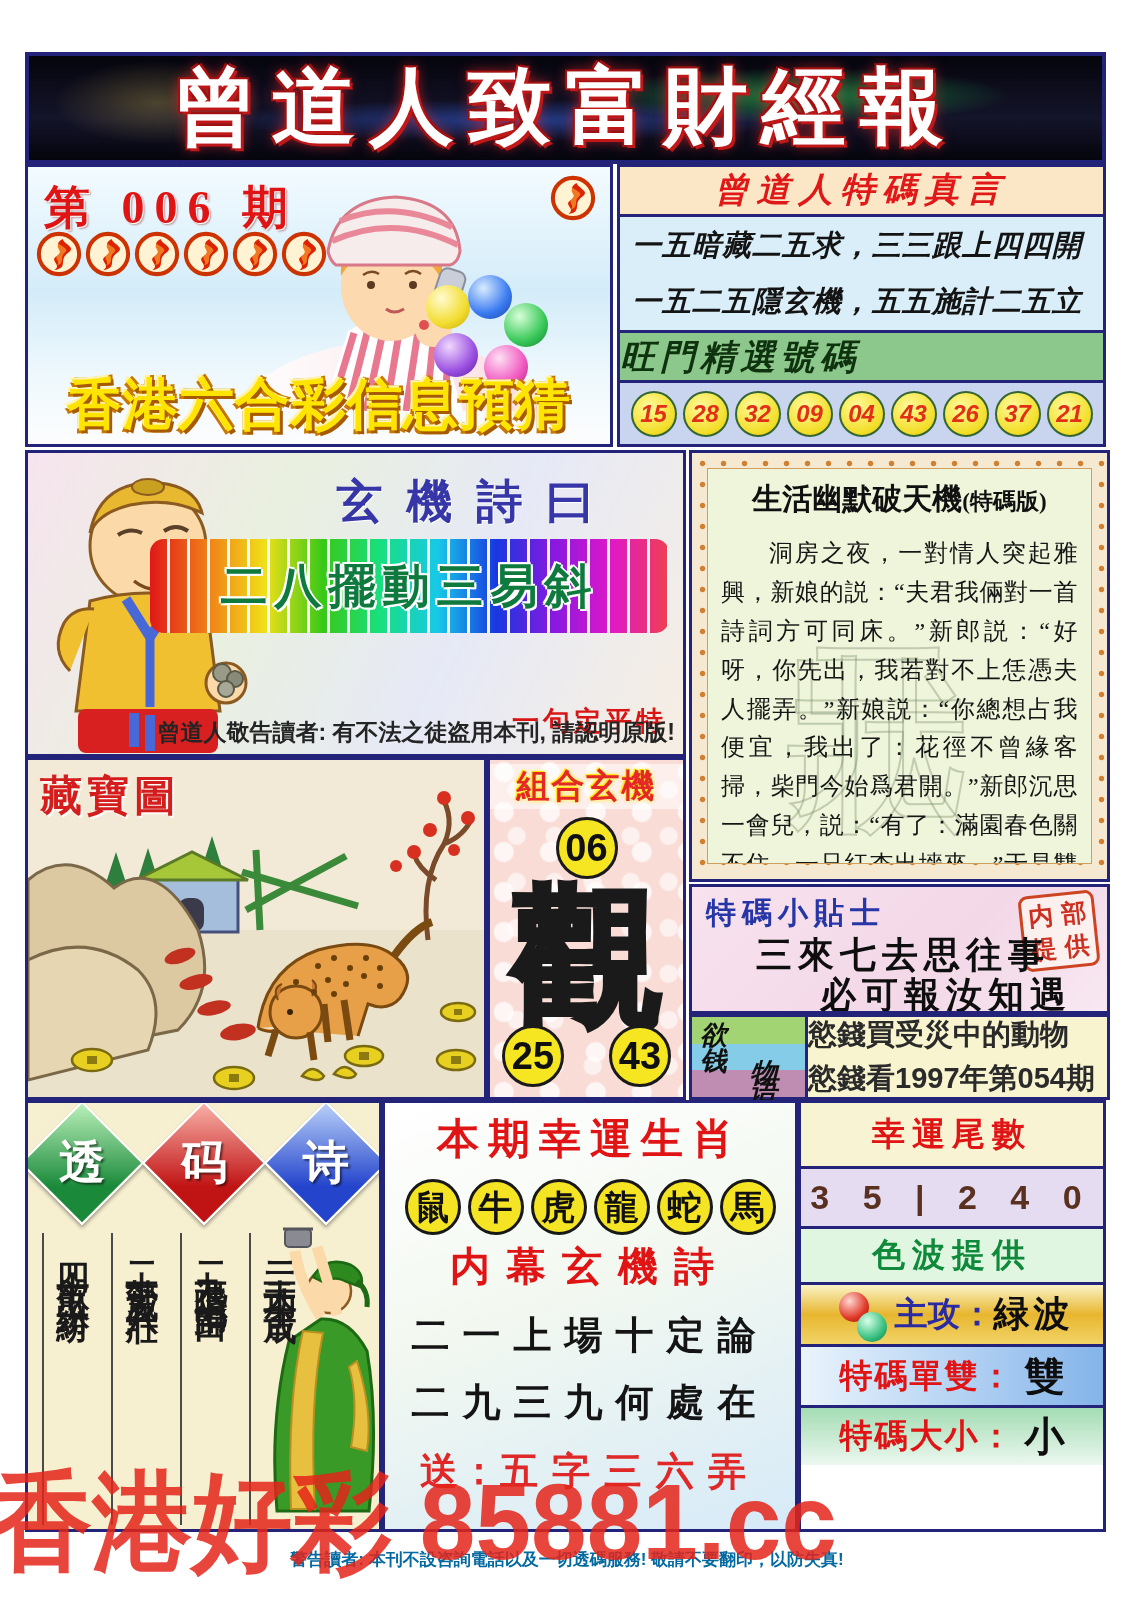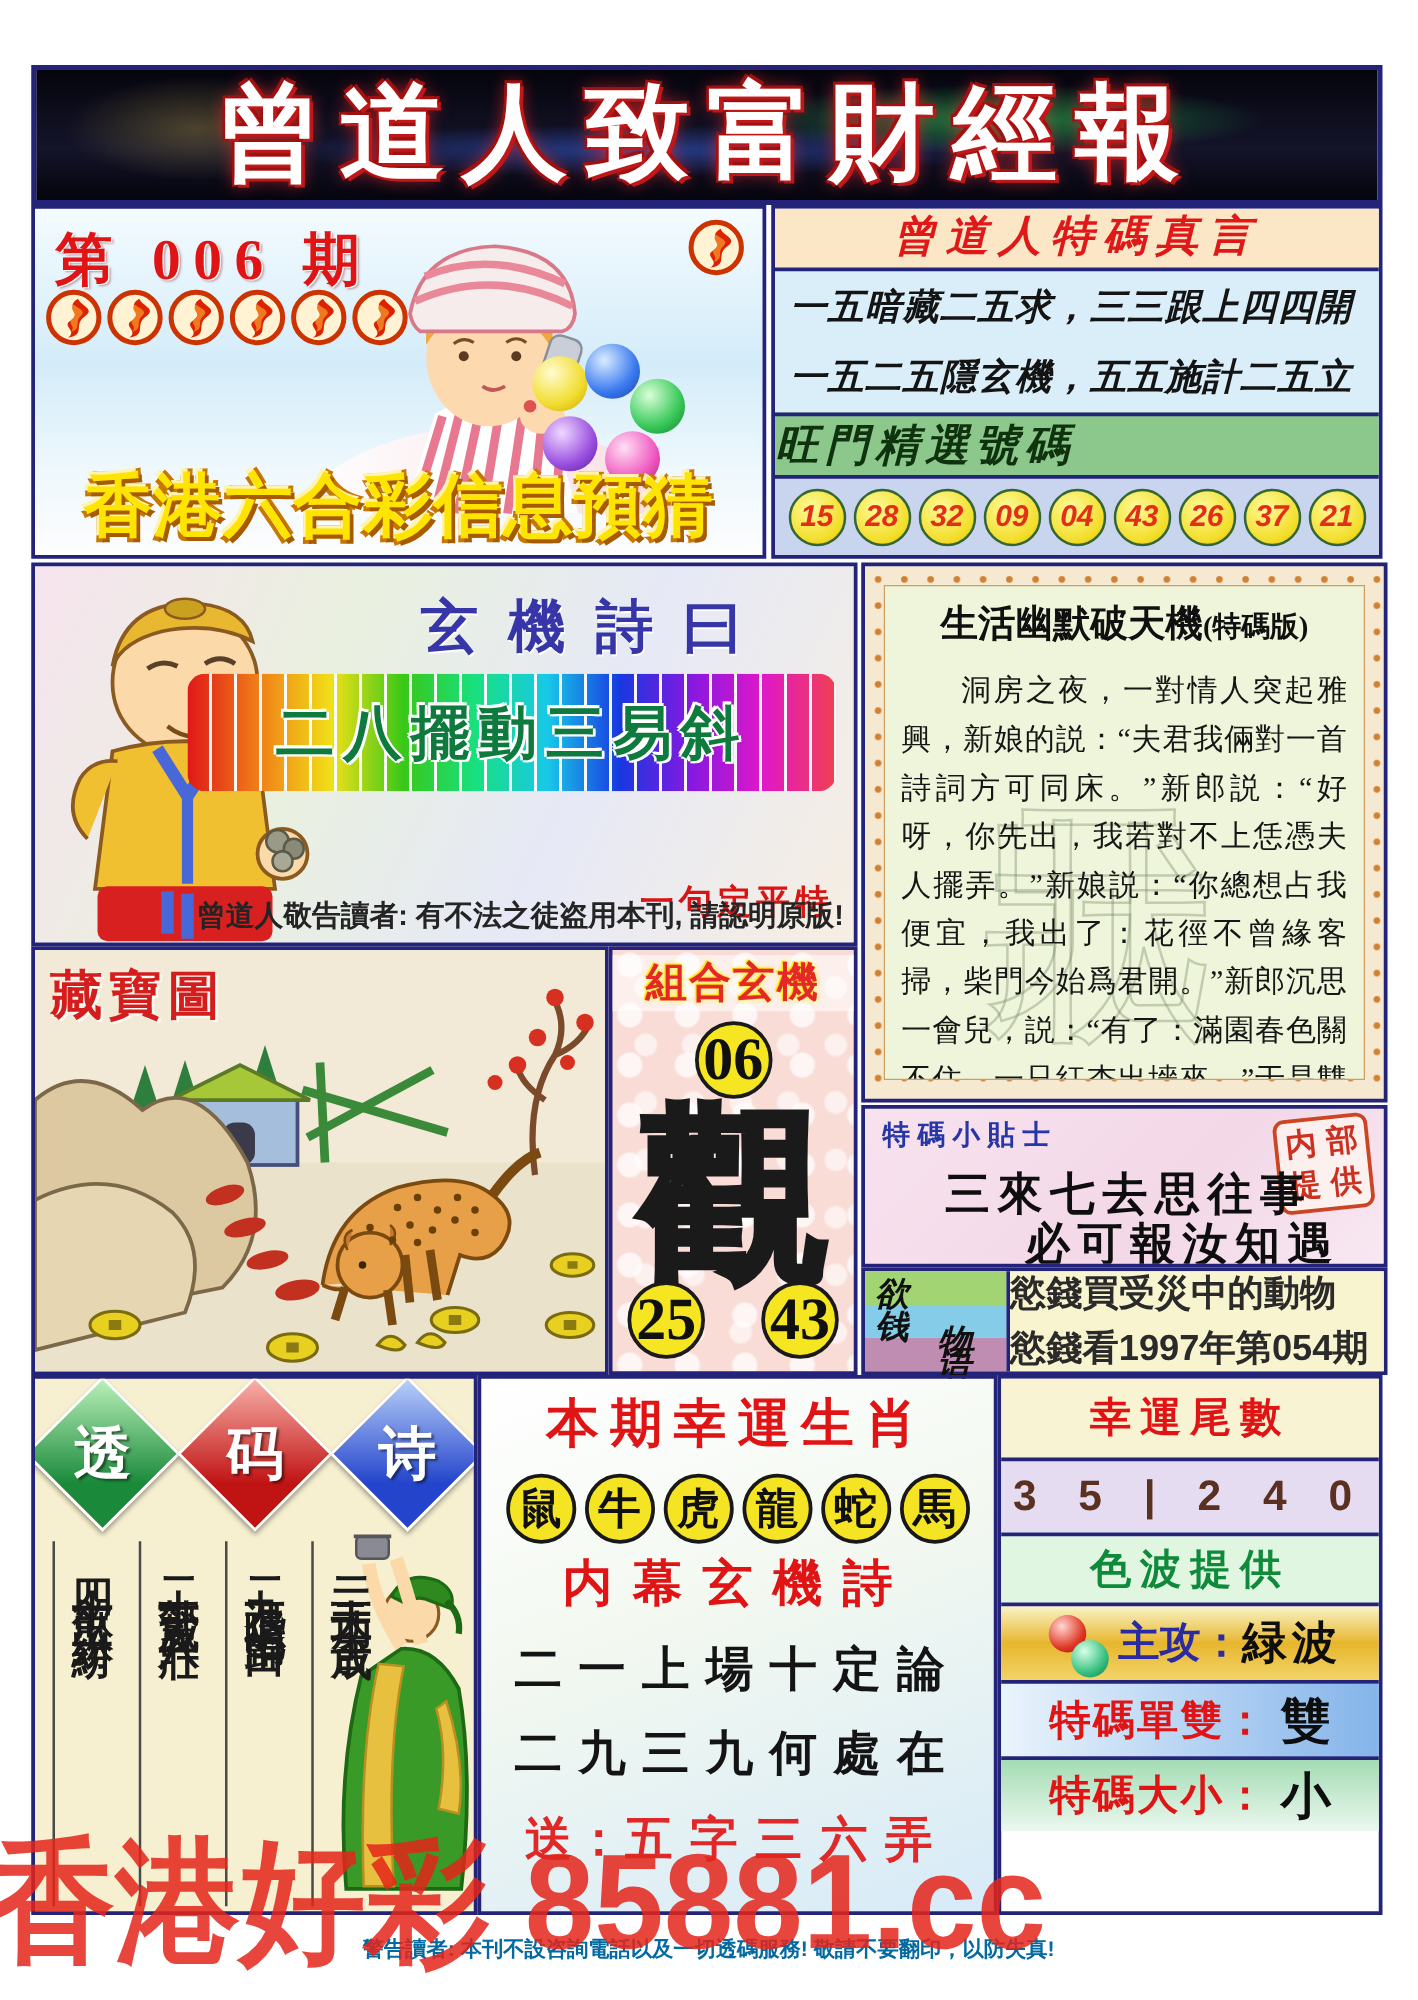--- a/index.html
+++ b/index.html
@@ -92,29 +92,29 @@
 
   
   #combo { left:487px; top:757px; width:199px; height:343px; text-align:center;
     background-color:#f9dcd6;
     background-image:radial-gradient(circle at 30% 30%, rgba(255,255,255,.75) 9px, rgba(0,0,0,0) 11px),
                      radial-gradient(circle at 70% 65%, rgba(255,255,255,.6) 8px, rgba(0,0,0,0) 10px);
     background-size:46px 40px, 38px 46px; }
   #combo-title { margin-top:4px; font-size:33px; font-weight:bold; color:#e42828; letter-spacing:2px;
     text-shadow:0 0 4px #ffe400,1px 1px 0 #fff,-1px -1px 0 #ffe400; background:rgba(255,255,255,.55); }
   .bignum { display:inline-block; width:62px; height:62px; border-radius:50%; border:3px solid #1a1a1a;
-    background:#f6e622; color:#101010; font-weight:bold; font-size:48px; line-height:56px; text-align:center;font-family:Liberation Serif, serif; }
+    background:#f6e622; color:#101010; font-weight:bold; font-size:38px; line-height:56px; text-align:center; }
   #combo-top { margin-top:8px; }
   #combo-char { margin-top:2px; font-family:"Liberation Serif", serif; font-weight:bold; font-size:150px; line-height:152px;
     color:#fff; -webkit-text-stroke:5px #1a1a1a; text-shadow:0 0 1px #1a1a1a; }
   #combo-bottom { position:absolute; left:0; right:0; bottom:10px; display:flex; justify-content:space-between; padding:0 12px; }
 
   
   #tips { left:689px; top:884px; width:421px; height:130px; background:linear-gradient(135deg,#f8e2ee,#f3d8e8 60%,#f8e8f2); overflow:hidden;}
-  #tips-title { position:absolute; left:14px; top:6px; color:#2636a6; font-weight:bold; font-size:22px; letter-spacing:6px;
+  #tips-title { position:absolute; left:14px; top:6px; color:#2636a6; font-weight:bold; font-size:30px; letter-spacing:6px;
     font-family:"Liberation Serif", serif; }
   #tips-seal { position:absolute; right:10px; top:6px; width:76px; height:76px; border:3px solid #cc4422; border-radius:9px;
     transform:rotate(-6deg); display:grid; grid-template-columns:1fr 1fr; background:rgba(255,248,240,.7); padding:2px;}
   #tips-seal span { color:#cc3020; font-weight:bold; font-size:25px; text-align:center; line-height:33px;
     font-family:"Liberation Serif", serif; }
   .tips-line { position:absolute; font-family:"Liberation Serif", serif; font-weight:bold; font-size:36px; color:#0e0e0e; letter-spacing:6px; }
   #tips-line1 { left:64px; top:44px; }
   #tips-line2 { left:128px; top:84px; }
 
   

